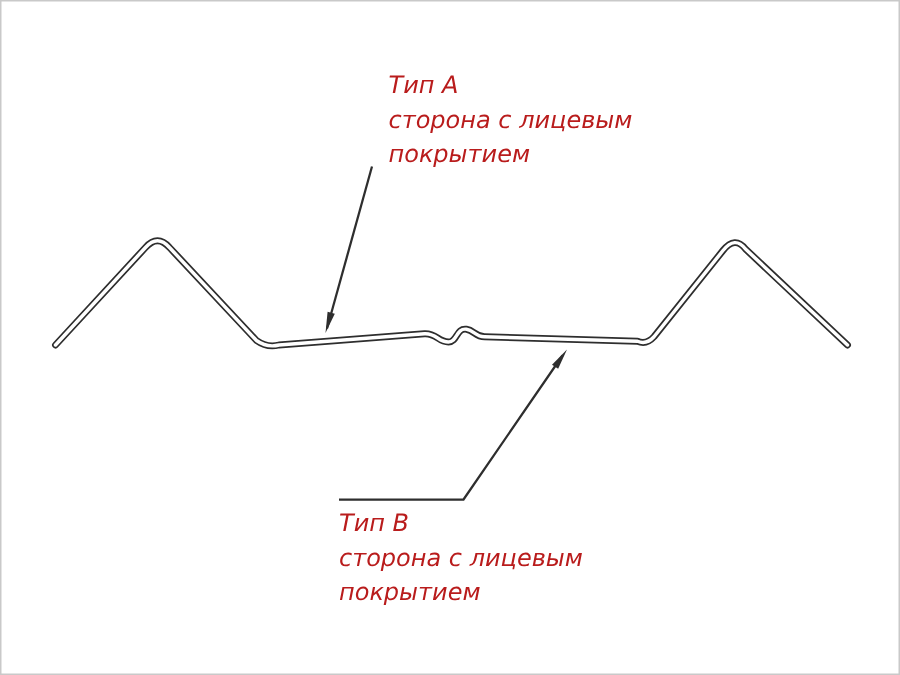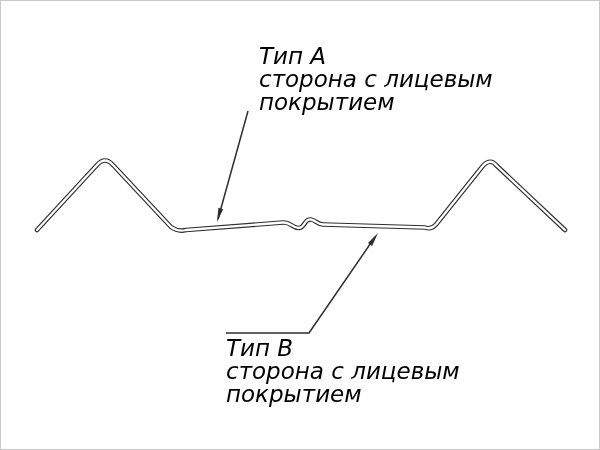--- a/index.html
+++ b/index.html
@@ -19,23 +19,23 @@
   }
   svg.drawing {
     position: absolute;
     left: 0;
     top: 0;
     width: 600px;
     height: 450px;
   }
   .label {
     position: absolute;
-    color: #000000;
+    color: #b91c1c;
     font-style: italic;
-    font-size: 23px;
+    font-size: 16px;
     line-height: 23px;
     white-space: nowrap;
   }
   .label .title {
     display: block;
   }
   .label .line {
     display: block;
   }
   .label-type-a {

